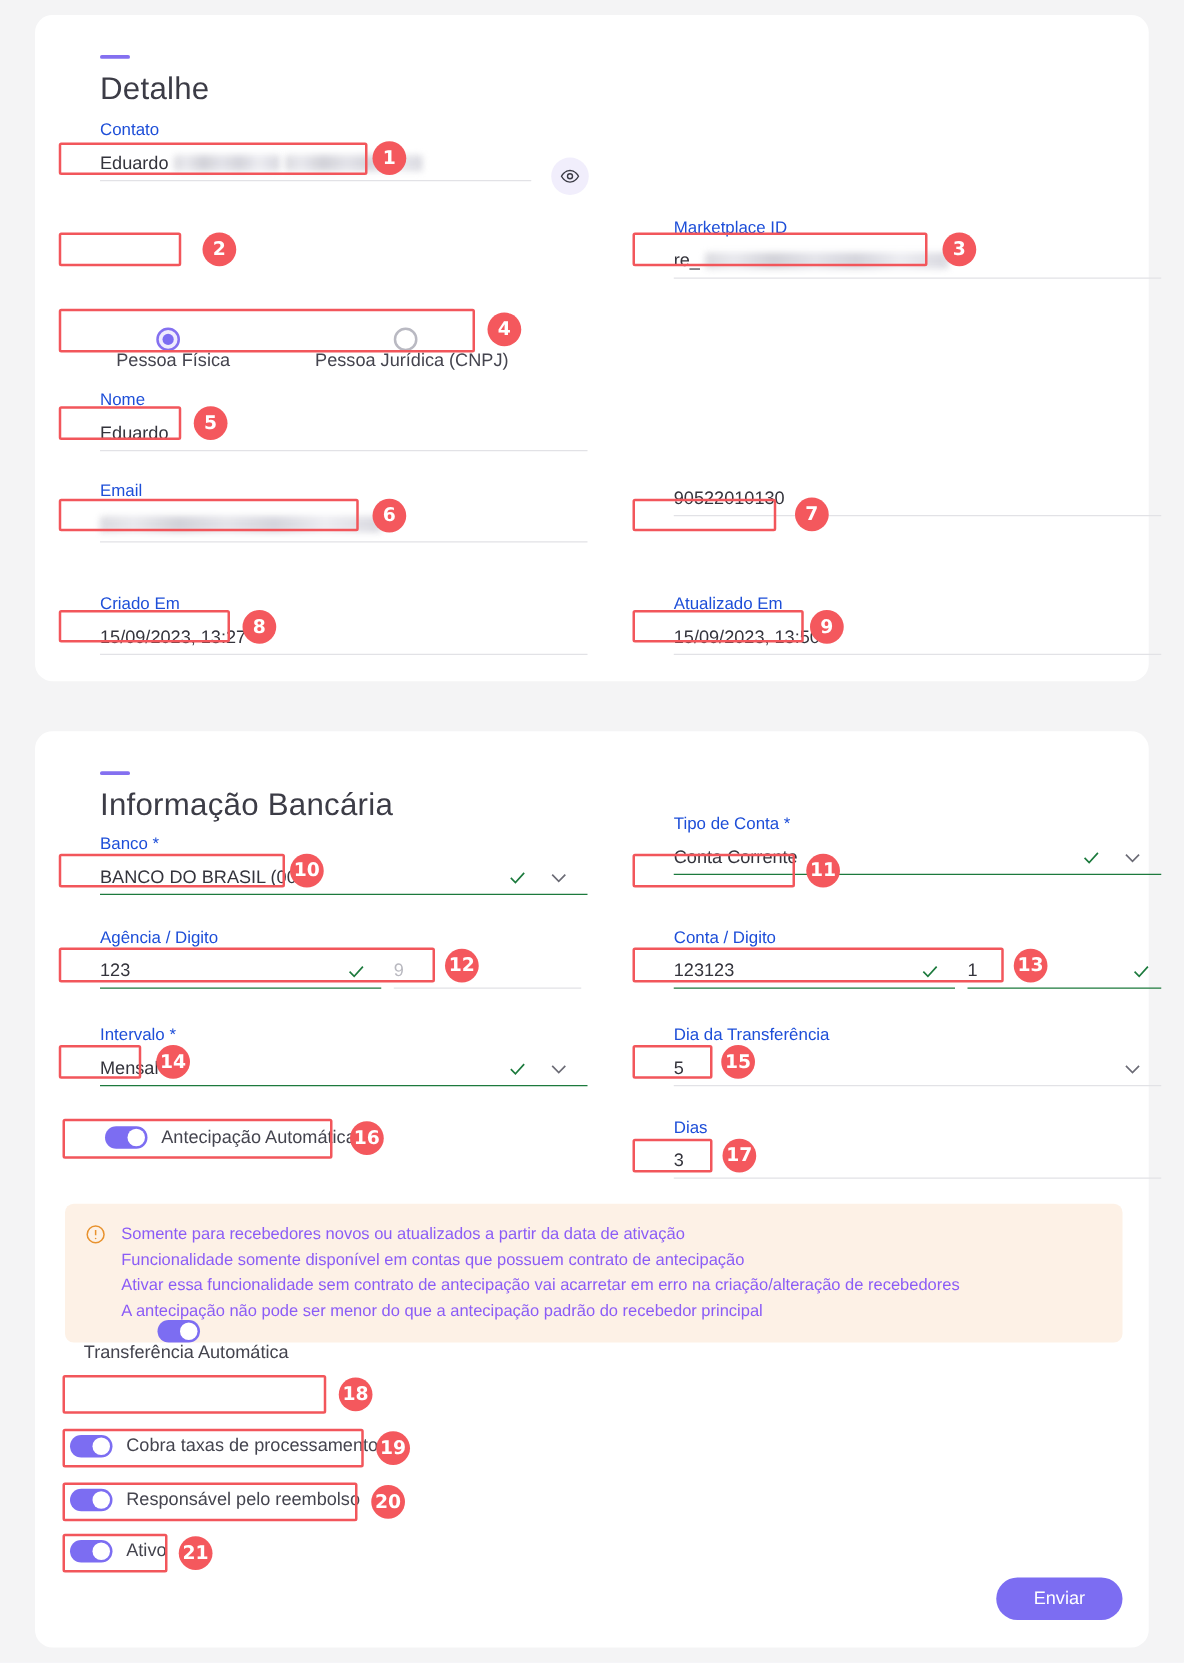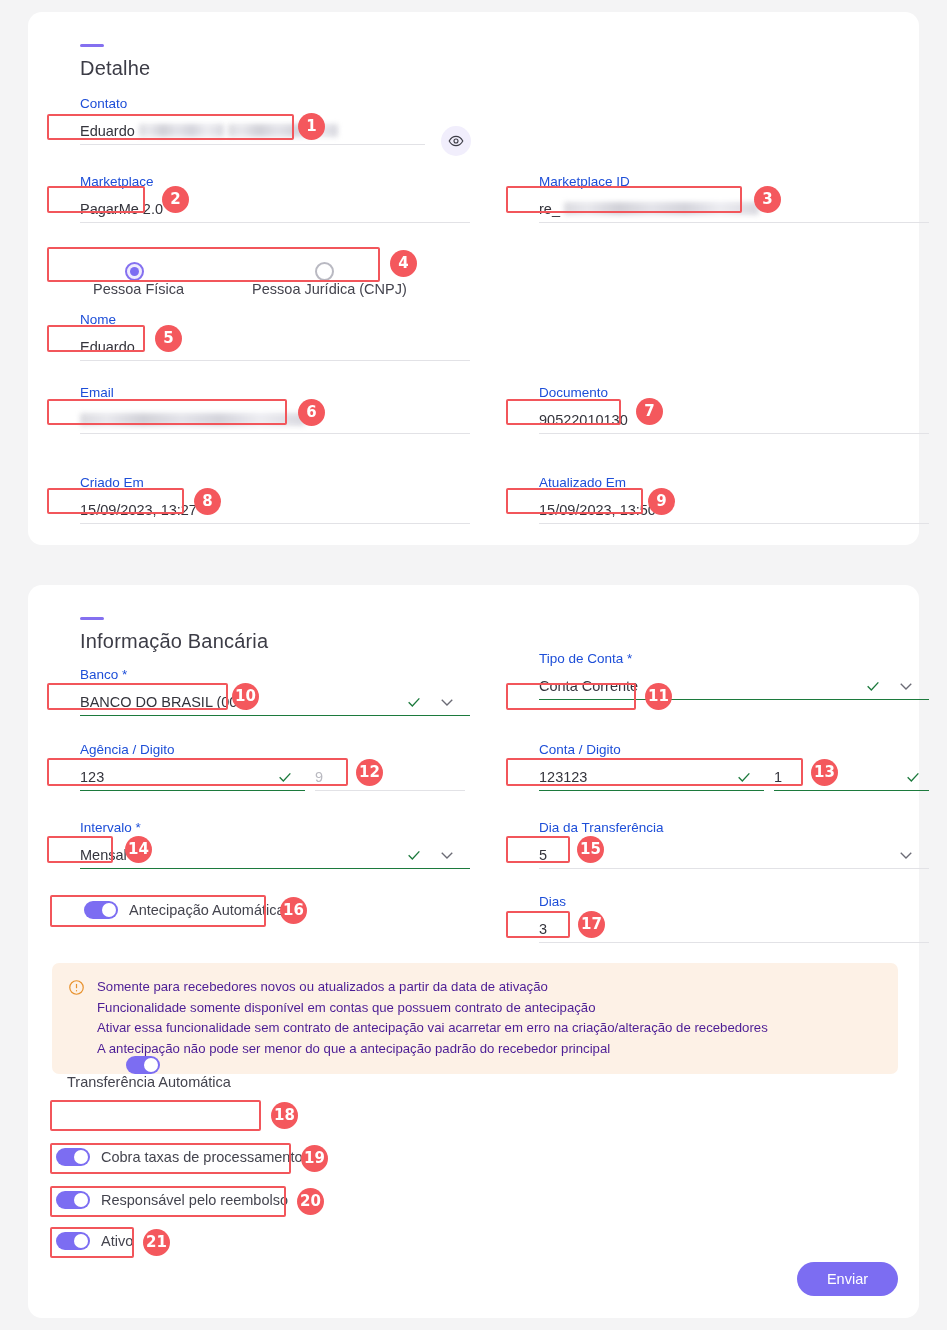--- a/index.html
+++ b/index.html
@@ -25,21 +25,21 @@
   #card-detalhe { top: 12px; height: 533px; }
   #card-banco  { top: 585px; height: 733px; }
 
   .accent-dash {
     width: 24px; height: 3px;
     background: #8470f0;
     border-radius: 2px;
     margin-bottom: 10px;
   }
   .section-title {
-    font-size: 20px;
+    font-size: 25px;
     color: #3c3c46;
     font-weight: 400;
     letter-spacing: .2px;
   }
   .sec-head { position: absolute; left: 52px; top: 32px; }
 
   .field-label {
     font-size: 13.5px;
     color: #1d4ed8;
     margin-bottom: 6px;
@@ -149,21 +149,21 @@
   .alert {
     position: absolute;
     left: 52px; top: 963px;
     width: 846px;
     background: #fdf1e6;
     border-radius: 7px;
     padding: 14px 16px 15px 16px;
     display: flex;
     gap: 12px;
   }
-  .alert-lines { font-size: 13.2px; color: #4c1d95; line-height: 20.5px; }
+  .alert-lines { font-size: 13.2px; color: #8b5cf6; line-height: 20.5px; }
 
   
   .submit {
     position: absolute;
     left: 797px; top: 1262px;
     width: 101px; height: 34px;
     background: #7c6df2;
     color: #ffffff;
     border: none;
     border-radius: 17px;
@@ -192,26 +192,20 @@
         <span class="blur" style="width:110px;"></span>
       </div>
     </div>
     <div class="eye-btn" style="left:413px; top:114px;">
       <svg width="16" height="16" viewBox="0 0 24 24" fill="none" stroke="#3c3c46" stroke-width="1.7">
         <path d="M1.8 12s3.8-7 10.2-7 10.2 7 10.2 7-3.8 7-10.2 7S1.8 12 1.8 12z"></path>
         <circle cx="12" cy="12" r="3"></circle>
       </svg>
     </div>
 
-    <div class="fld" style="left:52px; top:162px; width:390px;">
-      <div class="field-label">Marketplace</div>
-      <div class="input-line">
-        <span class="input-val">PagarMe 2.0</span>
-      </div>
-    </div>
 
     <div class="fld" style="left:511px; top:162px; width:390px;">
       <div class="field-label">Marketplace ID</div>
       <div class="input-line">
         <span class="input-val">re_</span>
         <span class="blur" style="width:195px;"></span>
       </div>
     </div>
 
     <div class="radio-row" style="left:56px; top:250px;">
@@ -233,21 +227,20 @@
     </div>
 
     <div class="fld" style="left:52px; top:373px; width:390px;">
       <div class="field-label">Email</div>
       <div class="input-line">
         <span class="blur" style="width:225px;margin-left:0;"></span>
       </div>
     </div>
 
     <div class="fld" style="left:511px; top:373px; width:390px;">
-      <div class="field-label">Documento</div>
       <div class="input-line">
         <span class="input-val">90522010130</span>
       </div>
     </div>
 
     <div class="fld" style="left:52px; top:463px; width:390px;">
       <div class="field-label">Criado Em</div>
       <div class="input-line">
         <span class="input-val">15/09/2023, 13:27</span>
       </div>

